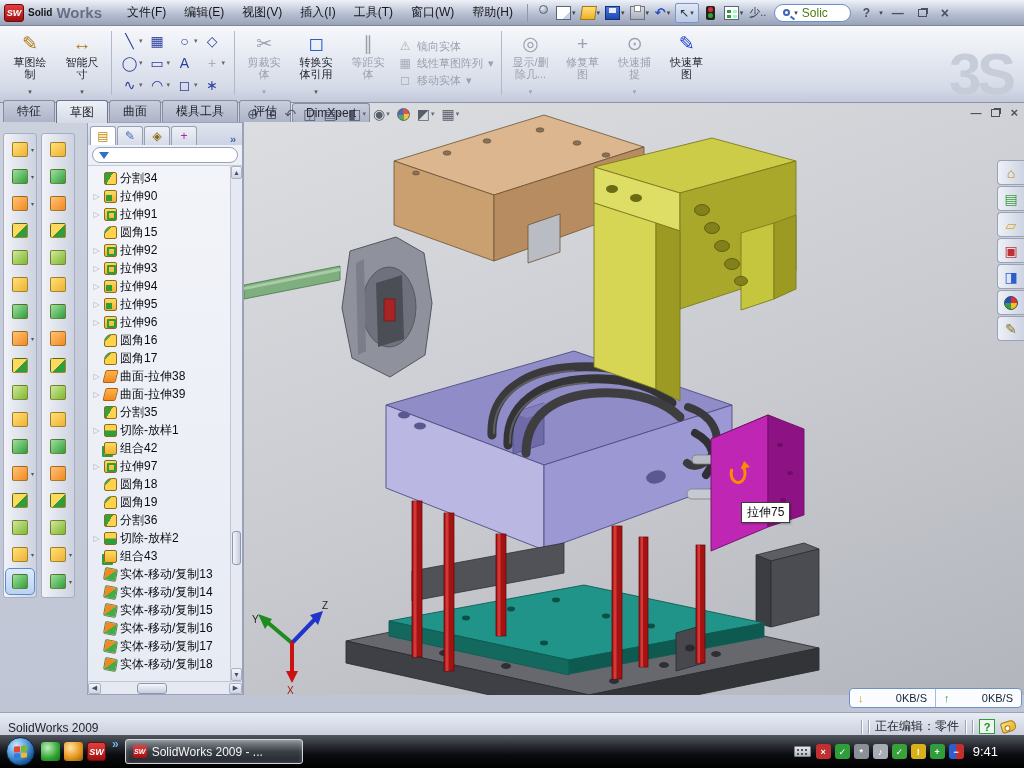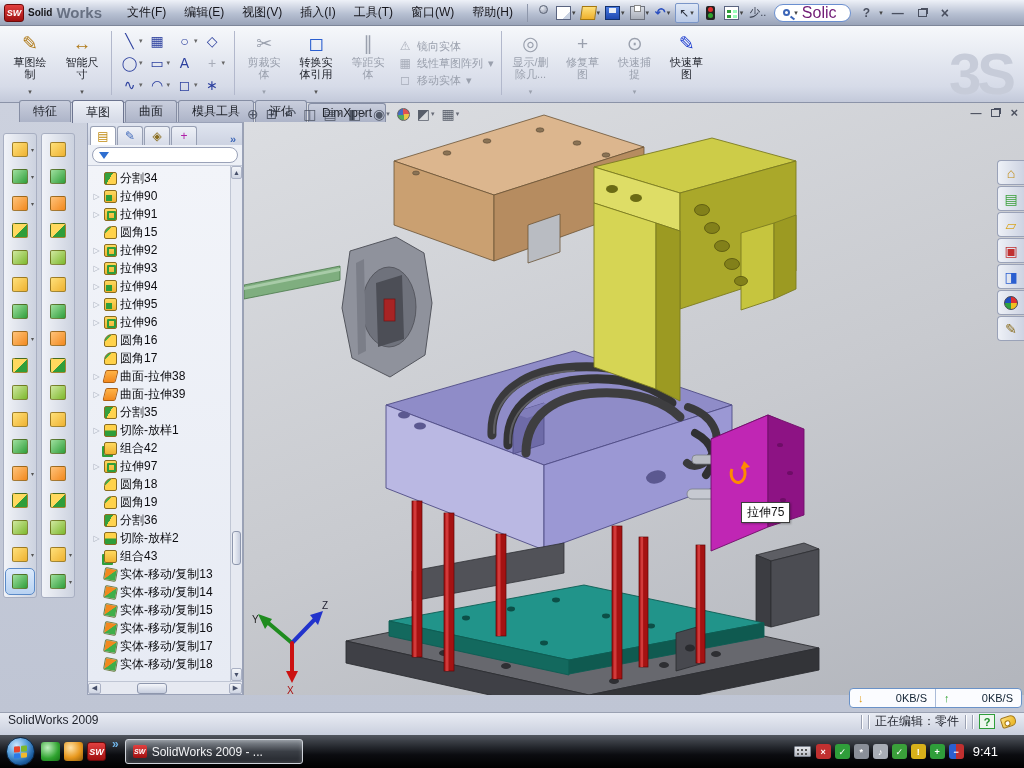--- a/index.html
+++ b/index.html
@@ -28,21 +28,21 @@
   .qi-glyph{font-size:13px;line-height:14px;color:#2b4fc0;font-weight:bold}
   .qi-select-box{border:1px solid #7a96c8;background:linear-gradient(#dfe8f6,#b9c9e6);padding:0 3px;border-radius:2px;display:flex;align-items:center}
   .qi-traffic{width:9px;height:14px;background:#222;border-radius:2px;display:flex;flex-direction:column;align-items:center;justify-content:space-evenly}
   .qi-traffic i{width:5px;height:5px;border-radius:50%;display:block}
   .qi-list{background:#fff;border:1px solid #5a6480}
   .qi-list::after{content:"";position:absolute;left:2px;top:3px;width:4px;height:3px;background:#2f9e3a;box-shadow:0 5px 0 #2f9e3a,6px 0 0 #9fb,6px 5px 0 #9fb}
   .trunc-label{font-size:11px;color:#3c4252;margin:0 2px}
   .searchbox{display:flex;align-items:center;gap:3px;background:#fff;border:1px solid #6a8fd0;border-radius:9px;height:18px;padding:0 8px;margin:0 4px}
   .mag{width:7px;height:7px;border:2px solid #3c66b8;border-radius:50%;position:relative}
   .mag::after{content:"";position:absolute;width:5px;height:2px;background:#3c66b8;transform:rotate(40deg);left:5px;top:6px}
-  .search-text{font-size:16px;color:#701a75;min-width:40px}
+  .search-text{font-size:12px;color:#4d7c0f;min-width:40px}
   .winctl{font-size:12px;color:#4a5060;padding:1px 6px;font-weight:bold}
   .restore-glyph{width:9px;height:8px;border:1px solid #4a5060;box-shadow:2px -2px 0 -1px #4a5060;display:inline-block}
 
   
   .commandbar{height:77px;background:linear-gradient(#f6f8fb,#d6dbe8 80%,#c3c9da);border-bottom:1px solid #8b93a8;display:flex;align-items:stretch;padding:2px 4px 4px 4px;position:relative}
   .cm-group{display:flex;align-items:stretch}
   .cm-big{width:52px;display:flex;flex-direction:column;align-items:center;justify-content:flex-start;padding-top:4px;border-radius:3px;position:relative}
   .cm-big .ic{height:24px;font-size:19px;line-height:24px}
   .cm-big .lbl{font-size:11px;line-height:12px;text-align:center;color:#23262e;white-space:pre-line}
   .cm-big .dd{font-size:7px;color:#555;margin-top:auto;margin-bottom:2px}
@@ -52,21 +52,21 @@
   .ent{display:flex;align-items:center;gap:1px;padding:0 2px;border-radius:2px}
   .ent .g{font-size:14px;color:#2b3f9e;width:17px;text-align:center}
   .ent.disabled .g{color:#a7acb8}
   .ent .dd{font-size:7px;color:#666}
   .cm-stack{display:flex;flex-direction:column;justify-content:center;gap:2px;padding:0 4px}
   .cm-srow{display:flex;align-items:center;gap:5px;color:#9aa0ad;font-size:11px}
   .cm-srow .ic{font-size:12px;width:14px;text-align:center;color:#a7acb8}
   .watermark{position:absolute;right:12px;top:14px;font-size:58px;font-weight:bold;color:#c7ccd9;letter-spacing:-4px;pointer-events:none}
 
   
-  .tabsrow{position:absolute;left:0;top:0;height:19px;display:flex;align-items:flex-end;padding-left:19px;z-index:30}
+  .tabsrow{position:absolute;left:0;top:0;height:19px;display:flex;align-items:flex-end;padding-left:3px;z-index:30}
   .tab{padding:2px 13px 2px;border:1px solid #868ea4;border-bottom:none;background:linear-gradient(#c9cedd,#adb4c8);margin-right:1px;border-radius:3px 3px 0 0;font-size:12px;color:#23262e}
   .tab.active{background:linear-gradient(#eef1f7,#d4d9e6);border-color:#6d7590;position:relative;top:1px;padding-top:3px}
 
   
   .main{position:relative;height:609px;background:linear-gradient(#ccd1de,#bfc5d4)}
   .viewport{position:absolute;left:243px;top:0;width:781px;height:592px;background:linear-gradient(160deg,#dcdee2 0%,#c8cacf 55%,#b2b5bc 100%);border-left:1px solid #9aa1b2}
   .viewport svg{position:absolute;left:0;top:0}
   .hud{position:absolute;left:247px;top:3px;display:flex;gap:7px;align-items:center;z-index:31;opacity:.8}
   .hud-i{font-size:14px;color:#39404e;display:flex;align-items:center;gap:1px}
   .hud-i .dd{font-size:7px;color:#4a4f5c}
@@ -127,21 +127,21 @@
   .tp-home{color:#c08a10}.tp-lib{color:#3aa03a}.tp-exp{color:#d8a520}.tp-box{color:#c03030}.tp-pal{color:#2b5fd0}.tp-prop{color:#8a6d1f}
   .tp-ball{width:14px;height:14px;border-radius:50%;background:conic-gradient(#e03030 0 25%,#f0c020 25% 50%,#30a040 50% 75%,#2050c0 75%);border:1px solid #445}
 
   
   .docrow{position:absolute;left:243px;right:0;top:592px;height:17px;background:linear-gradient(#d4d9e6,#c2c8d7);display:flex;align-items:flex-end;z-index:22;border-top:1px solid #a8aebf}
   .nav-b{width:15px;height:14px;margin:0 1px 1px;background:linear-gradient(#f0f3f8,#c9cfdd);border:1px solid #8e97ad;display:flex;align-items:center;justify-content:center;font-size:7px;color:#2b3f66;border-radius:2px}
   .dtab{padding:1px 12px 2px;font-size:12px;border:1px solid #868ea4;border-bottom:none;background:linear-gradient(#c9cedd,#b0b7c9);margin-left:2px;border-radius:3px 3px 0 0}
   .dtab.active{background:linear-gradient(#f4f6fa,#dde2ee)}
 
   
-  .statusbar{height:23px;background:linear-gradient(#e9ecf4,#c9cfdd);border-top:1px solid #9aa1b2;display:flex;align-items:flex-start;padding:0 8px;font-size:12px;color:#1c1f28}
+  .statusbar{height:23px;background:linear-gradient(#e9ecf4,#c9cfdd);border-top:1px solid #9aa1b2;display:flex;align-items:flex-end;padding:0 8px;font-size:12px;color:#1c1f28}
   .sb-right{margin-left:auto;display:flex;align-items:center;gap:6px}
   .sb-sep{width:1px;height:14px;background:#9aa1b2;box-shadow:1px 0 0 #fff}
   .sb-q{width:16px;height:15px;border:1px solid #2f9e3a;background:#eef7ee;color:#1f8c2a;font-weight:bold;display:flex;align-items:center;justify-content:center;font-size:11px}
   .sb-tag{width:15px;height:11px;background:linear-gradient(135deg,#ffe07a,#e8b21e);border:1px solid #a5770f;border-radius:2px 5px 5px 2px;position:relative;transform:rotate(-18deg)}
   .sb-tag::after{content:"";position:absolute;left:2px;top:3px;width:4px;height:4px;border-radius:50%;background:#fff;border:1px solid #a5770f}
 
   
   .taskbar{height:33px;background:linear-gradient(#51565e 0%,#23262c 38%,#0b0c10 60%,#000 100%);display:flex;align-items:center;padding:0 6px;gap:6px}
   .orb{width:29px;height:29px;border-radius:50%;background:radial-gradient(circle at 35% 28%,#cfe8ff,#58a0dc 40%,#1b5c9e 70%,#0a2f57);border:1px solid #0a2440;display:flex;align-items:center;justify-content:center;flex:none}
   .flag{width:13px;height:12px;display:grid;grid-template-columns:1fr 1fr;grid-template-rows:1fr 1fr;gap:1px;transform:skewY(-6deg)}

